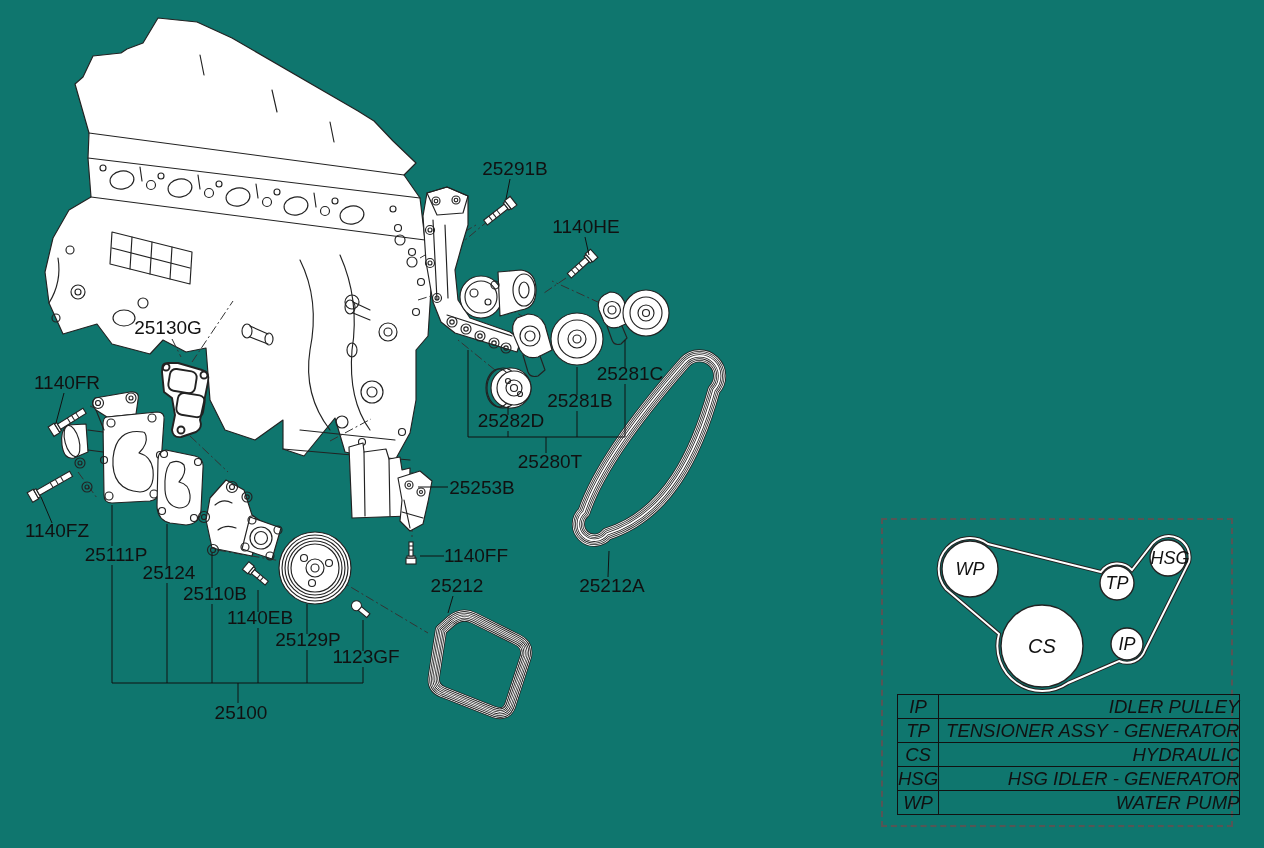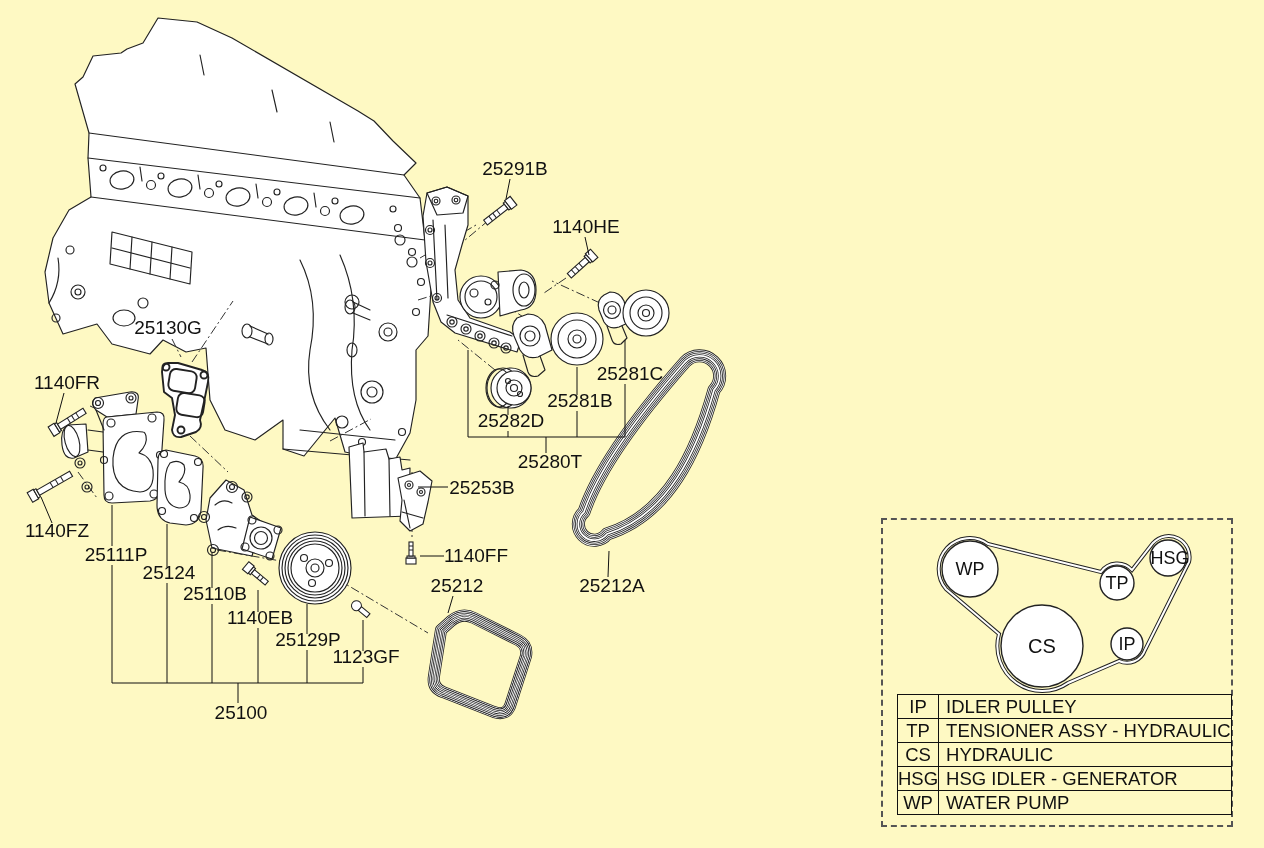--- a/index.html
+++ b/index.html
@@ -1,33 +1,33 @@
 <!DOCTYPE html>
 <html><head>
 <meta charset="utf-8">
 <style>
   html,body{margin:0;padding:0;background:#fff;}
-  #stage{position:relative;width:1264px;height:848px;background:#fef9c3;overflow:hidden;
+  #stage{position:relative;width:1264px;height:848px;background:#0f766e;overflow:hidden;
          font-family:"Liberation Sans",sans-serif;}
   svg text{font-family:"Liberation Sans",sans-serif;}
   .lbl{font-size:19px;fill:#111;}
   .art{stroke:#222;fill:none;stroke-width:1.15;stroke-linejoin:round;stroke-linecap:round;}
   .artw{stroke:#222;fill:#fff;stroke-width:1.15;stroke-linejoin:round;}
   .thick{stroke-width:1.9;}
   .leader{stroke:#111;stroke-width:1;fill:none;}
   .dashdot{stroke:#333;stroke-width:1;fill:none;stroke-dasharray:9 3 2 3;}
   .bolt rect{fill:#fff;stroke:#222;stroke-width:1.1;}
   .bolt line{stroke:#222;stroke-width:1;}
   .legend-box{position:absolute;left:881px;top:518px;width:352px;height:309px;
-              border:2px dashed #555;box-sizing:border-box;}
+              border:2px dashed #555;box-sizing:border-box;font-style:italic;}
   .legend-table{position:absolute;left:14px;top:174px;border-collapse:collapse;
                 font-size:18.5px;color:#111;}
   .legend-table td{border:1.6px solid #111;height:23px;padding:0;white-space:nowrap;}
   .legend-table td.code{width:42px;text-align:center;}
-  .legend-table td.desc{width:272px;padding-left:7px;}
+  .legend-table td.desc{width:272px;padding-left:7px;text-align:right;}
   .node-lbl{font-size:18px;fill:#111;}
   .node-lbl-big{font-size:20px;fill:#111;}
 </style>
 </head>
 <body>
 
 <div id="stage">
 
 <svg width="1264" height="848" viewBox="0 0 1264 848">
 
@@ -458,21 +458,21 @@
   </svg>
 
   <table class="legend-table">
     <tbody>
       <tr>
         <td class="code">IP</td>
         <td class="desc">IDLER PULLEY</td>
       </tr>
       <tr>
         <td class="code">TP</td>
-        <td class="desc">TENSIONER ASSY - HYDRAULIC</td>
+        <td class="desc">TENSIONER ASSY - GENERATOR</td>
       </tr>
       <tr>
         <td class="code">CS</td>
         <td class="desc">HYDRAULIC</td>
       </tr>
       <tr>
         <td class="code">HSG</td>
         <td class="desc">HSG IDLER - GENERATOR</td>
       </tr>
       <tr>

